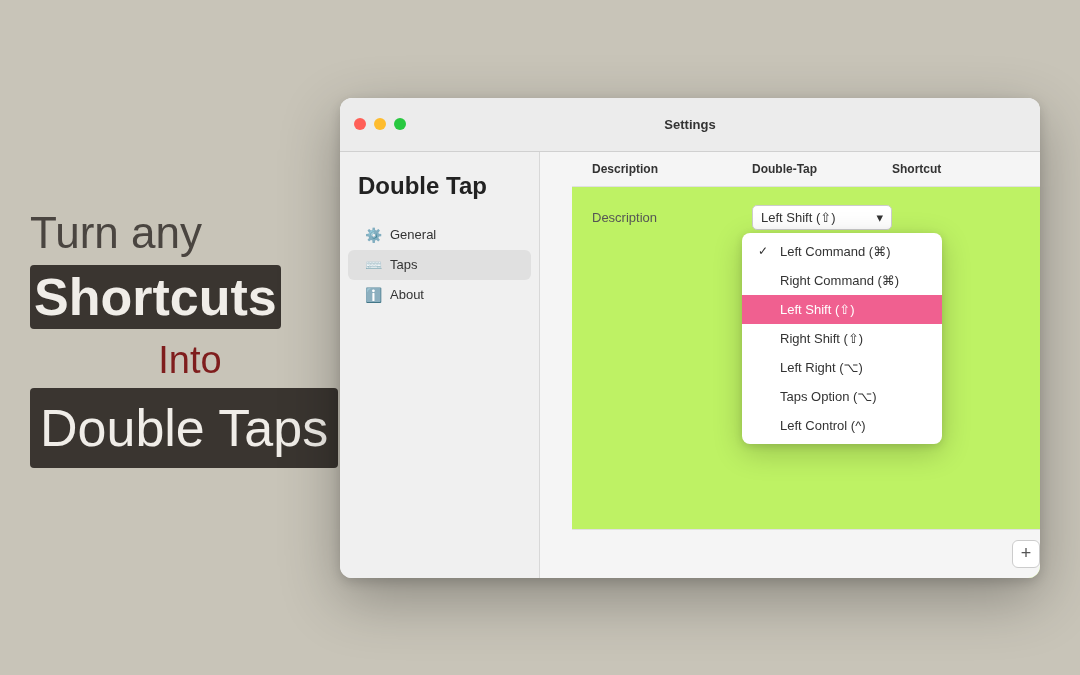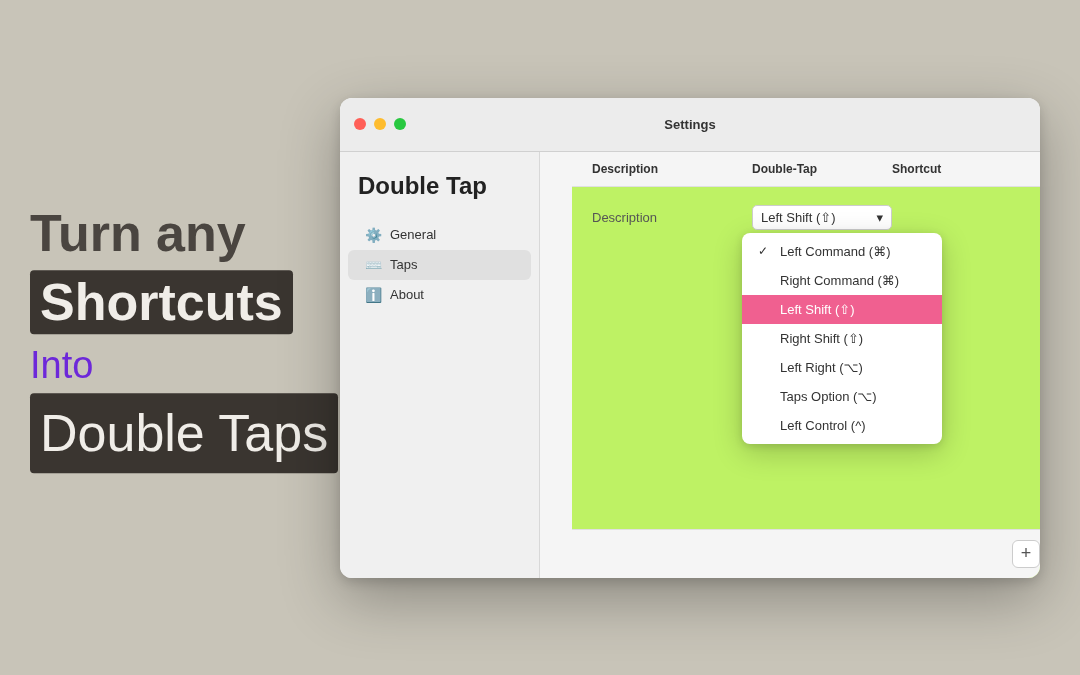--- a/index.html
+++ b/index.html
@@ -16,44 +16,45 @@
     
     .marketing {
       position: absolute;
       left: 30px;
       top: 50%;
       transform: translateY(-50%);
       width: 320px;
     }
 
     .marketing-turn-any {
-      font-size: 52px;
-      font-weight: 700;
+      font-size: 44px;
+      font-weight: 400;
       color: #4a4540;
       line-height: 1.2;
       margin-bottom: 6px;
     }
 
     .marketing-shortcuts {
       font-size: 52px;
       font-weight: 800;
       color: #2a2520;
       background-color: #3a3530;
       color: #f0ede8;
       display: inline-block;
-      padding: 2px 10px;
+      padding: 2px 4px;
       border-radius: 4px;
       margin-bottom: 10px;
     }
 
     .marketing-into {
       font-size: 38px;
       font-weight: 500;
-      color: #6d28d9;
+      color: #7f1d1d;
       margin-bottom: 6px;
+      text-align: center;
     }
 
     .marketing-double-taps {
       font-size: 52px;
       font-weight: 400;
       color: #2a2520;
       background-color: #3a3530;
       color: #f0ede8;
       display: inline-block;
       padding: 10px 10px;

